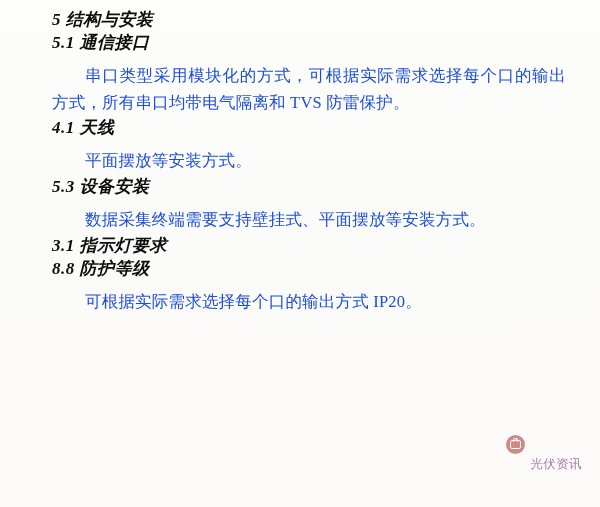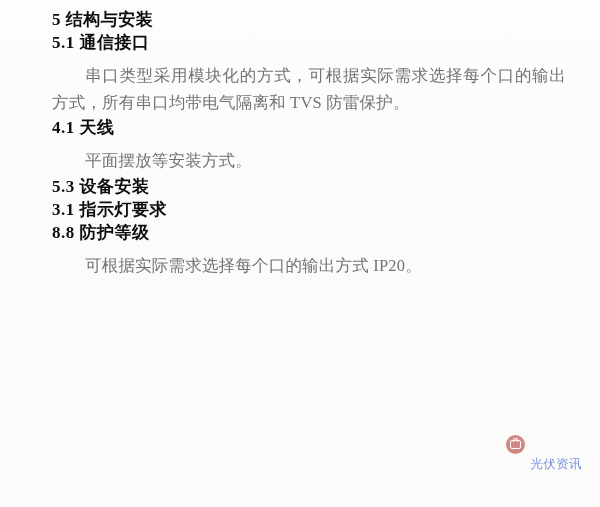--- a/index.html
+++ b/index.html
@@ -35,37 +35,38 @@
     position: relative;
     padding: 8px 34px 0 52px;
   }
   h2.heading {
     font-size: 17px;
     font-weight: bold;
     margin: 0;
     padding: 0;
     letter-spacing: 0.5px;
     color: #0d0d0d;
+    font-style: italic;
   }
   .h-main {
     margin-top: 6px;
     margin-bottom: 0;
   }
   .h-sub {
     margin-top: 19px;
     margin-bottom: 0;
     padding-left: 2px;
   }
   p.para {
     font-size: 16.5px;
     line-height: 1.62;
     margin: 9px 0 0 0;
     text-indent: 2em;
     text-align: justify;
-    color: #737373;
+    color: #1d4ed8;
     letter-spacing: 0.2px;
   }
   .watermark {
     position: absolute;
     right: 18px;
     bottom: 34px;
     display: flex;
     align-items: center;
     gap: 5px;
     opacity: 0.62;
@@ -97,41 +98,42 @@
     width: 5px;
     height: 4px;
     border: 1.6px solid #ffffff;
     border-bottom: none;
     border-radius: 3px 3px 0 0;
     box-sizing: border-box;
   }
   .wm-text {
     font-family: "Liberation Sans", "DejaVu Sans", sans-serif;
     font-size: 12.5px;
-    color: #1d4ed8;
+    color: #701a75;
     letter-spacing: 0.4px;
     white-space: nowrap;
     margin-top: 40px;
   }
 </style>
 </head>
 <body>
 
 <div class="page">
   <div class="content">
 
     <h2 class="heading h-main">5 结构与安装</h2>
 
     <h2 class="heading h-sub">5.1 通信接口</h2>
     <p class="para">串口类型采用模块化的方式，可根据实际需求选择每个口的输出方式，所有串口均带电气隔离和 TVS 防雷保护。</p>
 
     <h2 class="heading h-sub">4.1 天线</h2>
     <p class="para">平面摆放等安装方式。</p>
 
     <h2 class="heading h-sub">5.3 设备安装</h2>
+    <p class="para">数据采集终端需要支持壁挂式、平面摆放等安装方式。</p>
 
     <h2 class="heading h-sub">3.1 指示灯要求</h2>
 
     <h2 class="heading h-sub">8.8 防护等级</h2>
     <p class="para">可根据实际需求选择每个口的输出方式 IP20。</p>
 
   </div>
 
   <div class="watermark">
     <span class="wm-badge"></span>

